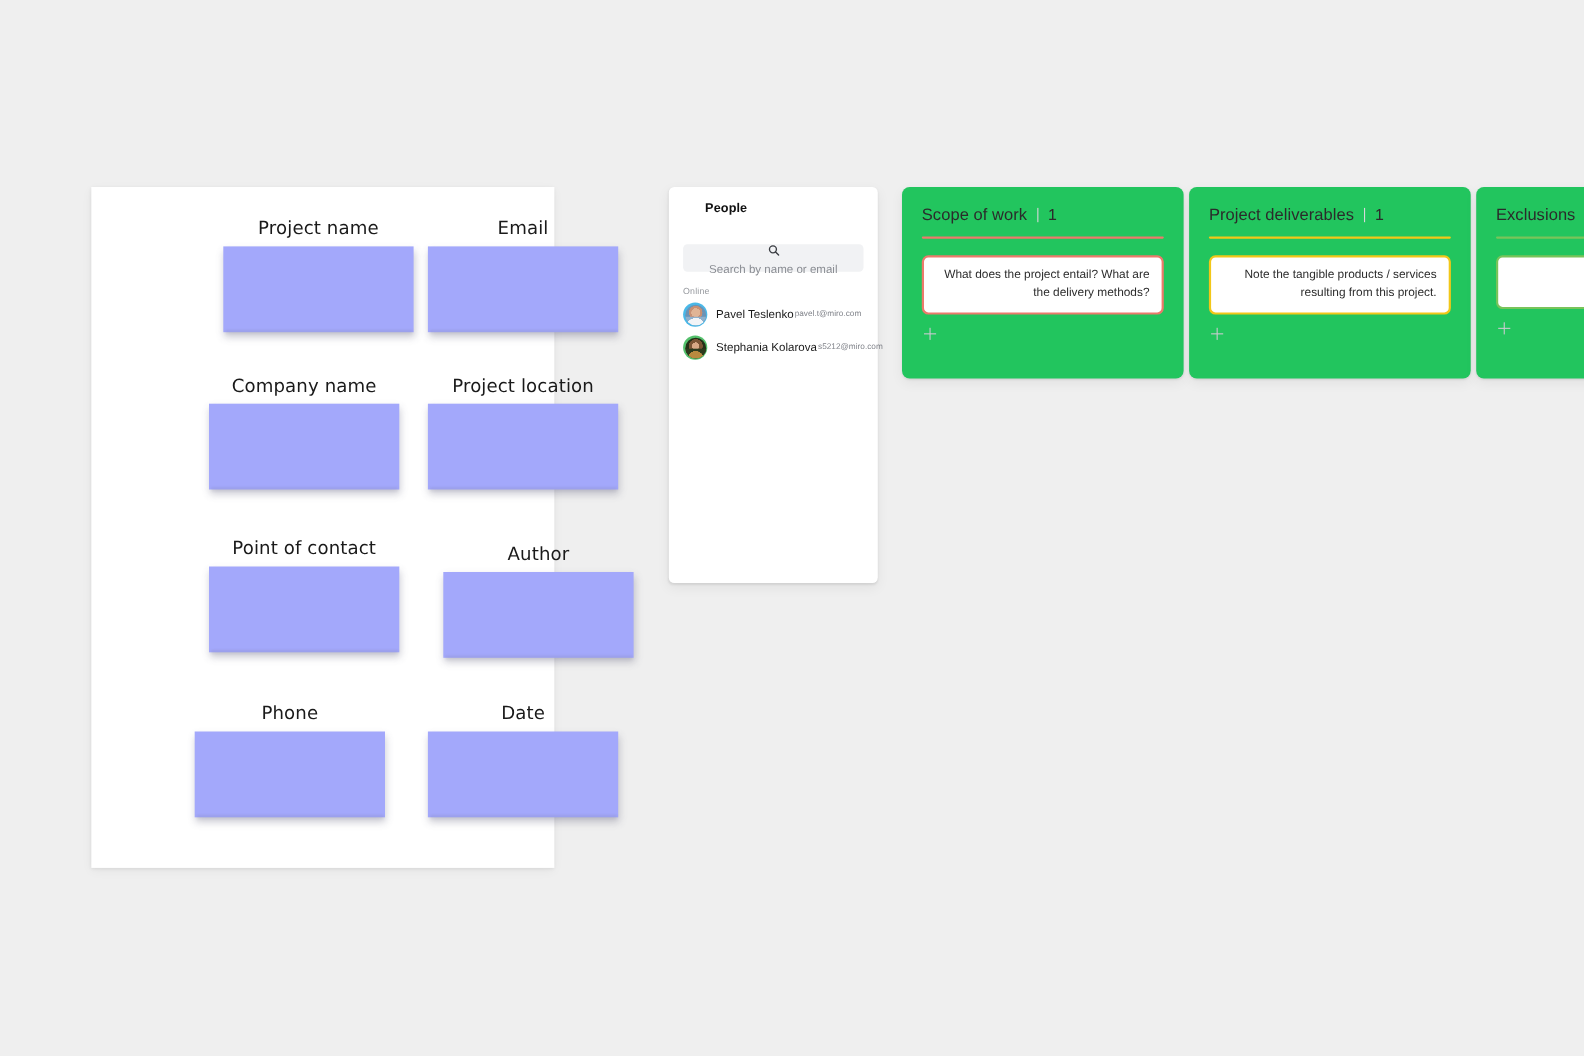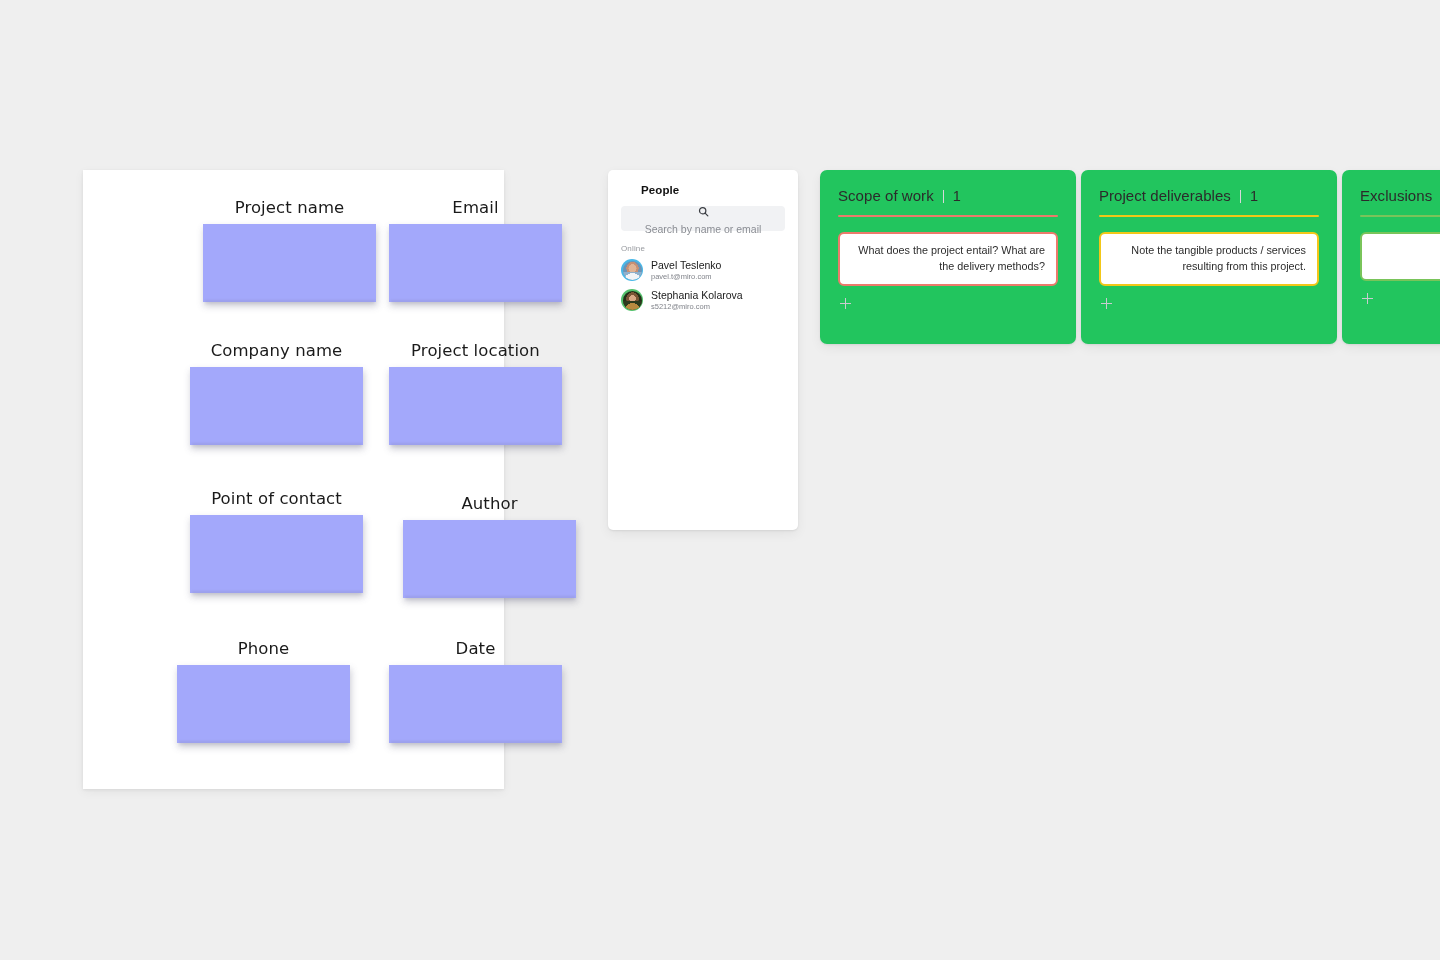--- a/index.html
+++ b/index.html
@@ -76,21 +76,21 @@
     border-radius: 5px;
     box-shadow: 0 1px 2px rgba(0,0,0,0.08), 0 4px 12px rgba(0,0,0,0.06);
     padding: 14px 13px 0 13px;
   }
 
   .people-title {
     font-size: 11.5px;
     font-weight: bold;
     color: #111111;
     letter-spacing: 0.1px;
-    margin-bottom: 10px;
+    margin-bottom: 26px;
     padding-left: 20px;
   }
 
   .search-box {
     display: flex;
     align-items: center;
     height: 25px;
     background: #f1f2f4;
     border-radius: 4px;
     padding: 0 8px;
@@ -143,21 +143,21 @@
   .avatar-a::after {
     content:"";position:absolute;left:0;right:0;bottom:0;height:42%;
     background: radial-gradient(ellipse at 50% 100%, #f2f4f7 0 60%, #8fb0cc 61% 100%);
   }
   .avatar-b { background: radial-gradient(circle at 50% 40%, #d8a885 0 22%, #7a5434 23% 42%, #243018 43% 100%); }
   .avatar-b::after {
     content:"";position:absolute;left:0;right:0;bottom:0;height:45%;
     background: radial-gradient(ellipse at 50% 110%, #b98a3f 0 55%, #2d3a1d 56% 100%);
   }
 
-  .person-meta { display: flex; flex-direction: column; gap: 1px; min-width: 0; }
+  .person-meta { display: flex; flex-direction: row; gap: 1px; min-width: 0; }
   .person-name { font-size: 10.5px; color: #1a1a1a; line-height: 12px; white-space: nowrap; }
   .person-email { font-size: 7.5px; color: #80838a; line-height: 9px; white-space: nowrap; }
 
   
   .cards-row {
     position: absolute;
     left: 820px;
     top: 170px;
     display: flex;
     gap: 5px;

